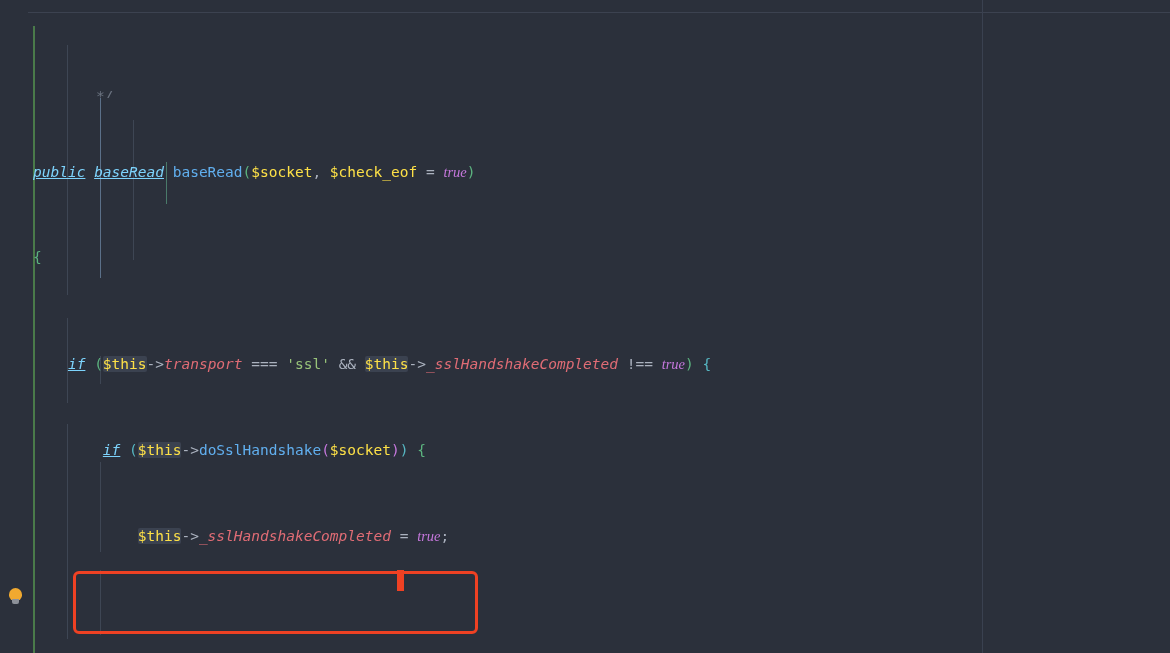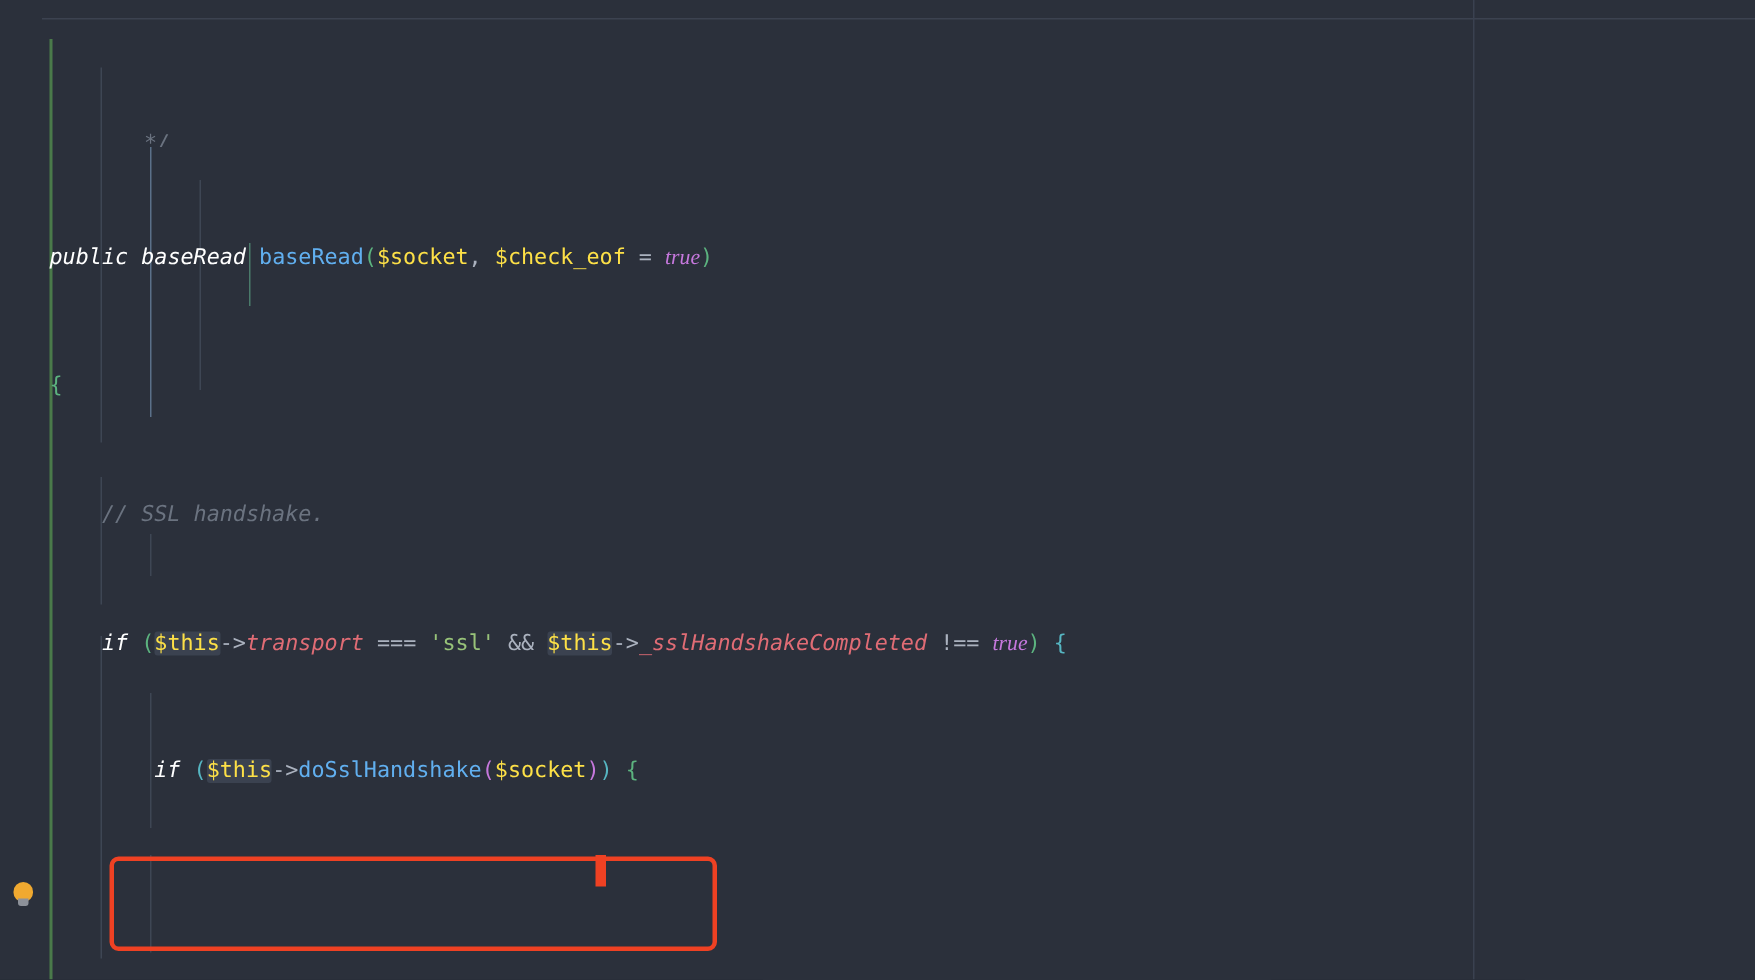--- a/index.html
+++ b/index.html
@@ -66,21 +66,21 @@
   }
 
   
   .guide {
     position:absolute; width:1px; background:#3e4654; z-index:3;
   }
   .guide.active { background:#5b7089; }
   .guide.teal   { background:#4a7a6a; }
 
   
-  .kw    { color:#ffffff; font-style:italic; }                       
+  .kw    { color:#7dd3fc; font-style:italic;text-decoration:underline; }                       
   .fnname{ color:#61afef; }                       
   .var   { color:#fde047; }                       
   .fld   { color:#e06c75;font-style:italic; }                       
   .str   { color:#98c379;text-align:center; }                       
   .cmt   { color:#6b7380; font-style:italic; }    
   .pun   { color:#abb2bf; }                       
   .brk   { color:#56b6c2; }                       
   .brkg  { color:#5cb37f; }                       
   .brko  { color:#c678dd; }                       
   .lit   { color:#c678dd; font-style:italic;font-family:Liberation Serif, serif; }                       
@@ -126,26 +126,26 @@
 
   <div class="code">
 
     
     <div class="line" style="height:12px; overflow:hidden;"><span class="cmt" style="padding-left:33px;">    */</span></div>
 
     <div class="line"><span style="padding-left:5px"></span><span class="kw">public</span> <span class="kw">baseRead</span> <span class="fnname">baseRead</span><span class="brkg">(</span><span class="var">$socket</span><span class="pun">,</span> <span class="var">$check_eof</span> <span class="pun">=</span> <span class="lit">true</span><span class="brkg">)</span></div>
 
     <div class="line"><span style="padding-left:5px"></span><span class="brkg">{</span></div>
 
-    <div class="line"><span style="padding-left:5px"></span>    <span class="cmt">// SSL handshake.</span></div>
 
     <div class="line"><span style="padding-left:5px"></span>    <span class="kw">if</span> <span class="brkg">(</span><span class="var idn">$this</span><span class="pun">-&gt;</span><span class="fld">transport</span> <span class="pun">===</span> <span class="str">'ssl'</span> <span class="pun">&amp;&amp;</span> <span class="var idn">$this</span><span class="pun">-&gt;</span><span class="fld">_sslHandshakeCompleted</span> <span class="pun">!==</span> <span class="lit">true</span><span class="brkg">)</span> <span class="brk">{</span></div>
 
     <div class="line"><span style="padding-left:5px"></span>        <span class="kw">if</span> <span class="brk">(</span><span class="var idn">$this</span><span class="pun">-&gt;</span><span class="fnname">doSslHandshake</span><span class="brko">(</span><span class="var">$socket</span><span class="brko">)</span><span class="brk">)</span> <span class="brkg">{</span></div>
 
+    <div class="line"><span style="padding-left:5px"></span>            <span class="var idn">$this</span><span class="pun">-&gt;</span><span class="fld">_sslHandshakeCompleted</span> <span class="pun">=</span> <span class="lit">true</span><span class="pun">;</span></div>
 
     
 
     
 
     
 
     
 
     

